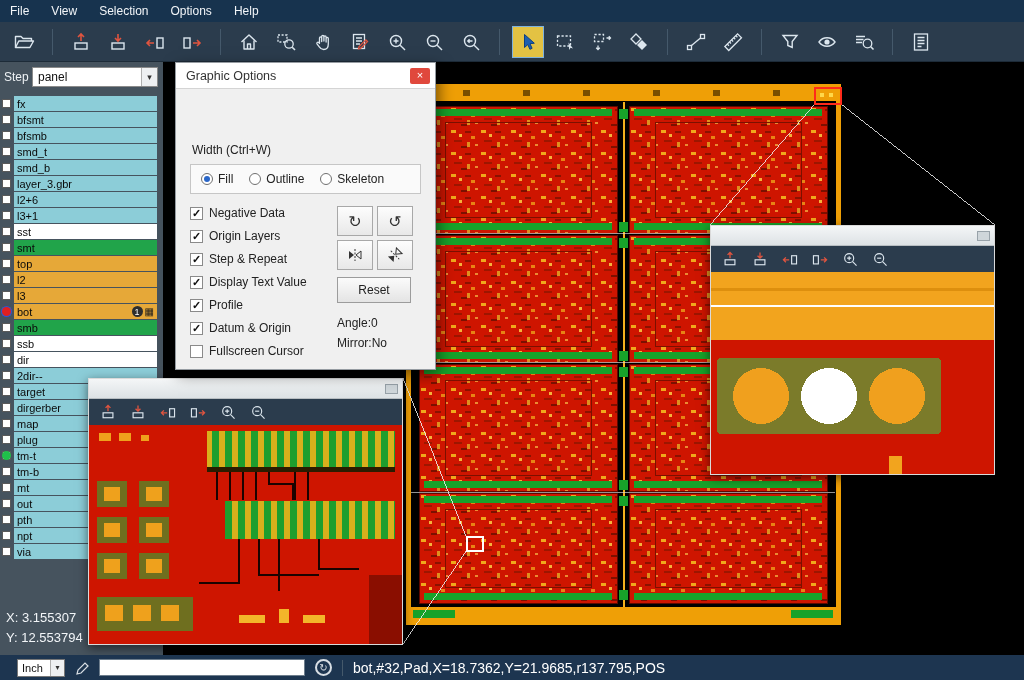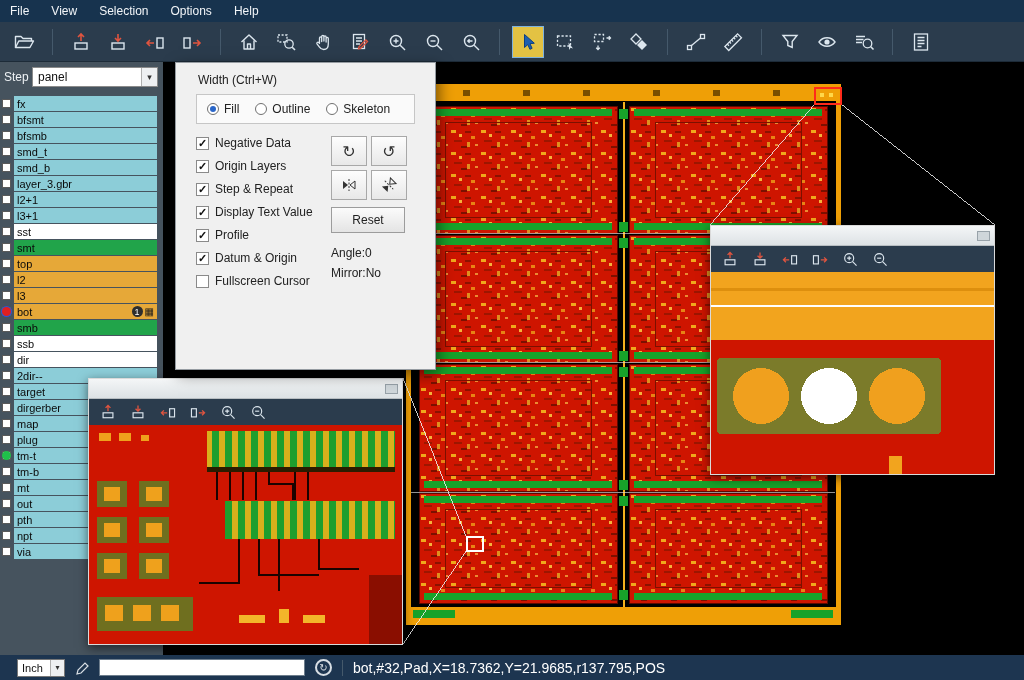--- a/index.html
+++ b/index.html
@@ -66,21 +66,21 @@
   .mag-content svg { display:block; }
 
   
   .dialog { position:absolute; left:175px; top:62px; width:261px; height:308px; z-index:30;
             background:#f0f0f0; border:1px solid #969ca2; box-shadow:3px 5px 14px rgba(0,0,0,.5); }
   .dlg-title { height:26px; background:#fff; border-bottom:1px solid #d4d4d4; display:flex;
                align-items:center; justify-content:space-between; padding:0 5px 0 10px; }
   .dlg-title-text { font-size:12.5px; color:#333; }
   .dlg-close { width:20px; height:16px; background:#e0483c; color:#fff; font-size:11px; line-height:1;
                display:flex; align-items:center; justify-content:center; border-radius:2px; cursor:pointer; }
-  .dlg-body { position:relative; padding:8px 20px; height:282px; }
+  .dlg-body { position:relative; padding:8px 14px; height:282px;margin-top:44px; }
   .dlg-width-label { font-size:12px; color:#222; margin:2px 0 7px 2px; }
   .radio-box { background:#fafafa; border:1px solid #c6c6c6; padding:7px 10px; display:flex; gap:16px; }
   .radio { display:flex; align-items:center; gap:5px; font-size:12px; color:#222; cursor:pointer; }
   .rdot { width:12px; height:12px; border:1px solid #707070; border-radius:50%; background:#fff;
           display:inline-flex; align-items:center; justify-content:center; }
   .rdot.selected::after { content:""; width:6px; height:6px; border-radius:50%; background:#2a66c8; }
   .dlg-main { display:flex; margin-top:12px; }
   .chk-col { flex:1; display:flex; flex-direction:column; gap:9px; }
   .dchk { display:flex; align-items:center; gap:6px; font-size:12px; color:#222; cursor:pointer; }
   .cbox { width:13px; height:13px; background:#fff; border:1px solid #8a8a8a; flex:0 0 auto;
@@ -426,21 +426,21 @@
           <span class="chk"></span>
           <span class="cell cyan">
             <span>layer_3.gbr</span>
 
           </span>
         </div>
 
         <div class="layer-row">
           <span class="chk"></span>
           <span class="cell cyan">
-            <span>l2+1</span>
+            <span>l2+6</span>
 
           </span>
         </div>
 
         <div class="layer-row">
           <span class="chk"></span>
           <span class="cell cyan">
             <span>l3+1</span>
 
           </span>
@@ -612,20 +612,24 @@
         </div>
 
         <div class="layer-row">
           <span class="chk"></span>
           <span class="cell cyan">
             <span>via</span>
 
           </span>
         </div>
       </div>
+    <div class="coords">
+      <div>X: 3.155307</div>
+      <div>Y: 12.553794</div>
+    </div>
   </div>
 
   <div class="canvas">
     <svg width="861" height="593" viewBox="0 0 861 593" shape-rendering="crispEdges">
       <defs>
         <pattern id="comp" width="30" height="22" patternUnits="userSpaceOnUse">
           <rect width="30" height="22" fill="#ce1500"></rect>
           <rect x="2" y="2" width="5" height="3" fill="#f0a81c"></rect>
           <rect x="10" y="6" width="3" height="3" fill="#ffd84a" opacity=".8"></rect>
           <rect x="16" y="3" width="6" height="2" fill="#8a1200"></rect>
@@ -840,20 +844,24 @@
         <rect x="6" y="86" width="224" height="76" rx="4" fill="#7b7b2a"></rect>
         <circle cx="50" cy="124" r="28" fill="#f0a01e"></circle>
         <circle cx="118" cy="124" r="28" fill="#ffffff"></circle>
         <circle cx="186" cy="124" r="28" fill="#f0a01e"></circle>
         <rect x="178" y="184" width="13" height="18" fill="#f2a41e"></rect>
       </svg>
     </div>
   </div>
 
   <div class="dialog">
+    <div class="dlg-title">
+      <span class="dlg-title-text">Graphic Options</span>
+      <span class="dlg-close">×</span>
+    </div>
     <div class="dlg-body">
       <div class="dlg-width-label">Width (Ctrl+W)</div>
       <div class="radio-box">
 
           <label class="radio">
             <span class="rdot selected"></span>
             <span>Fill</span>
           </label>
 
           <label class="radio">

